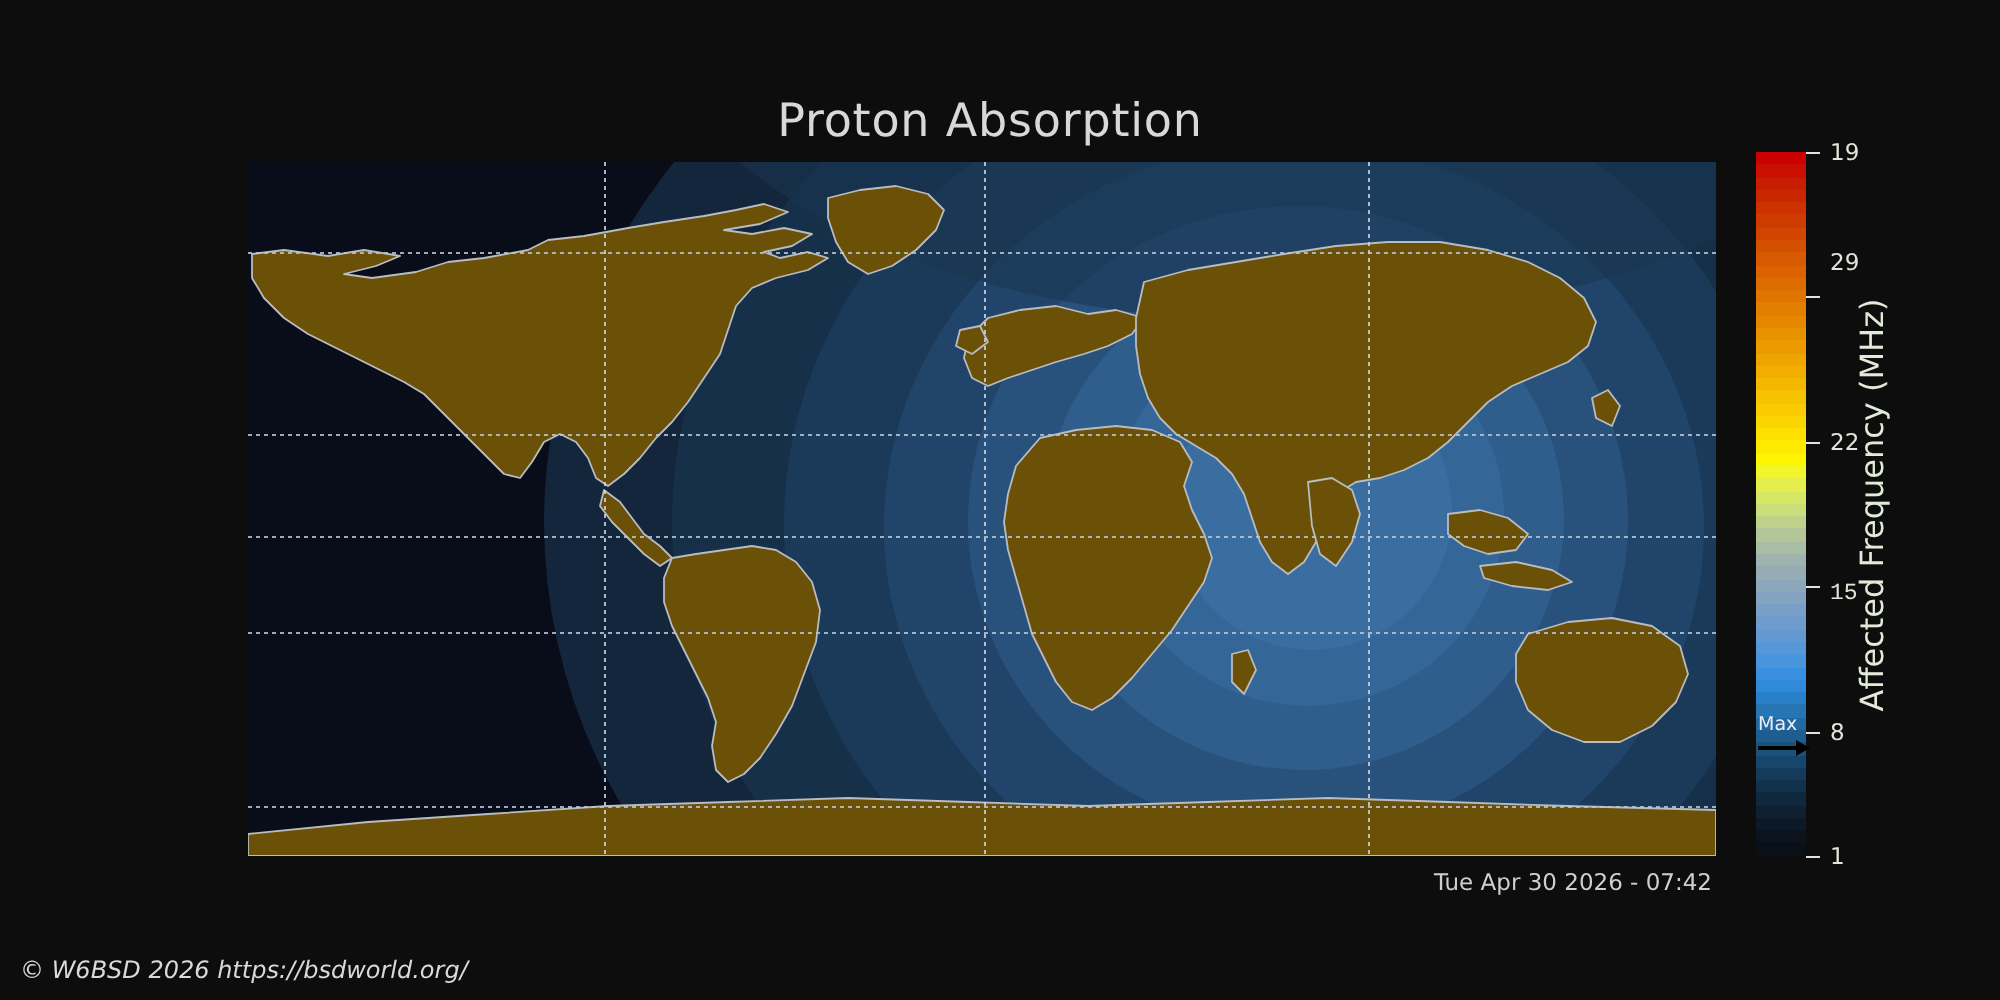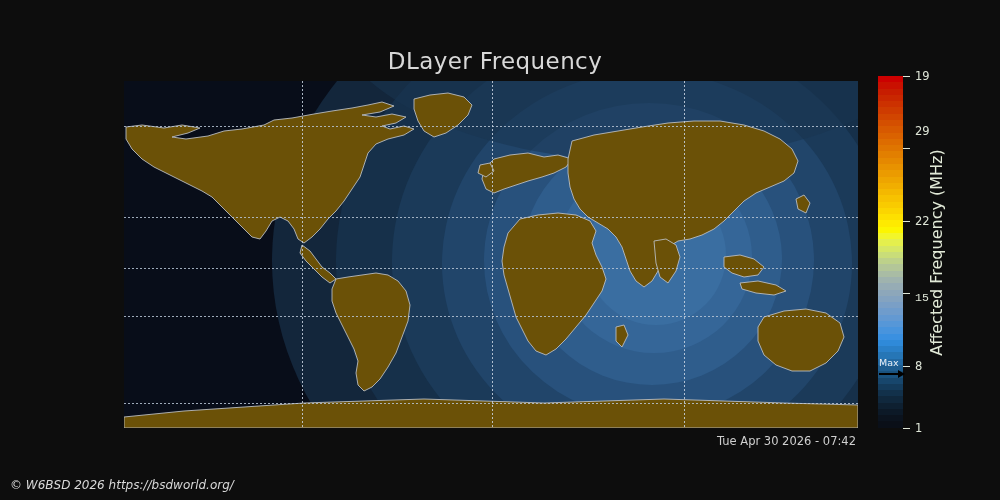--- a/index.html
+++ b/index.html
@@ -56,21 +56,21 @@
   #note1{left:124px;top:430px;}
   #note2{left:124px;top:444px;}
   #stamp{position:absolute;right:144px;top:434px;color:#cfcfcf;font-size:11.5px;}
   #credit{position:absolute;left:10px;top:478px;color:#d9d9d9;font-size:12px;font-style:italic;}
 </style>
 </head>
 <body>
 
 <div id="root">
 
-  <div id="title">DLayer Frequency</div>
+  <div id="title">Proton Absorption</div>
 
   <div id="map">
     <div id="mapclip">
 
       <div class="earth">
         <div class="night"></div>
 
         <div class="daylobe" style="left:148px;top:-130px;width:700px;height:620px;background:#13263b;"></div>
         <div class="daylobe" style="left:212px;top:-92px;width:600px;height:545px;background:#16304a;"></div>
         <div class="daylobe" style="left:268px;top:-50px;width:500px;height:462px;background:#1b3a59;"></div>

